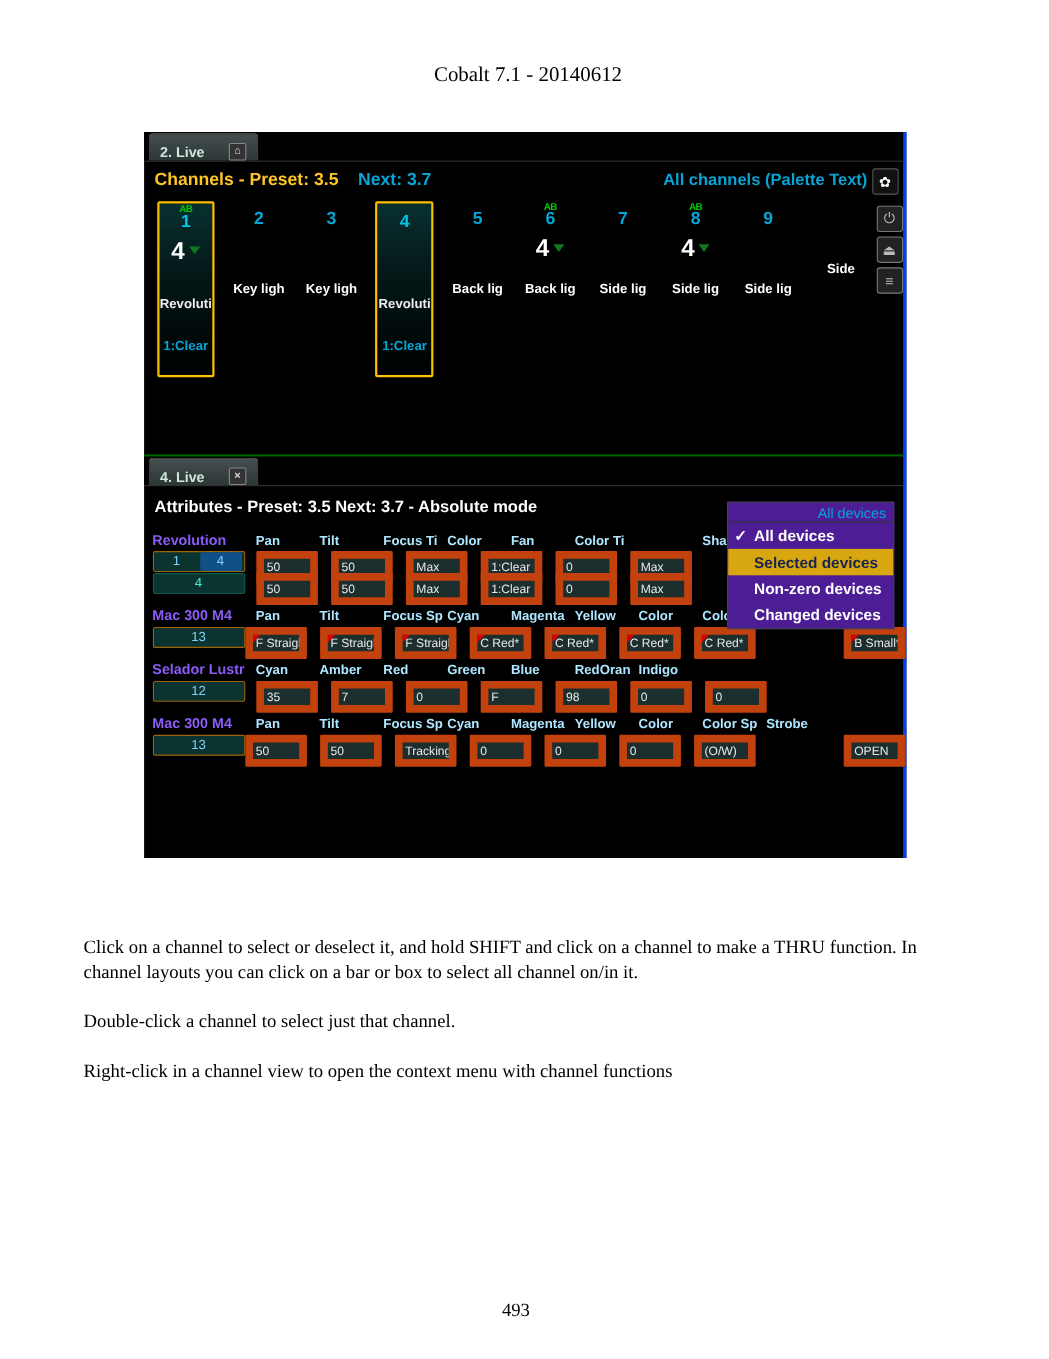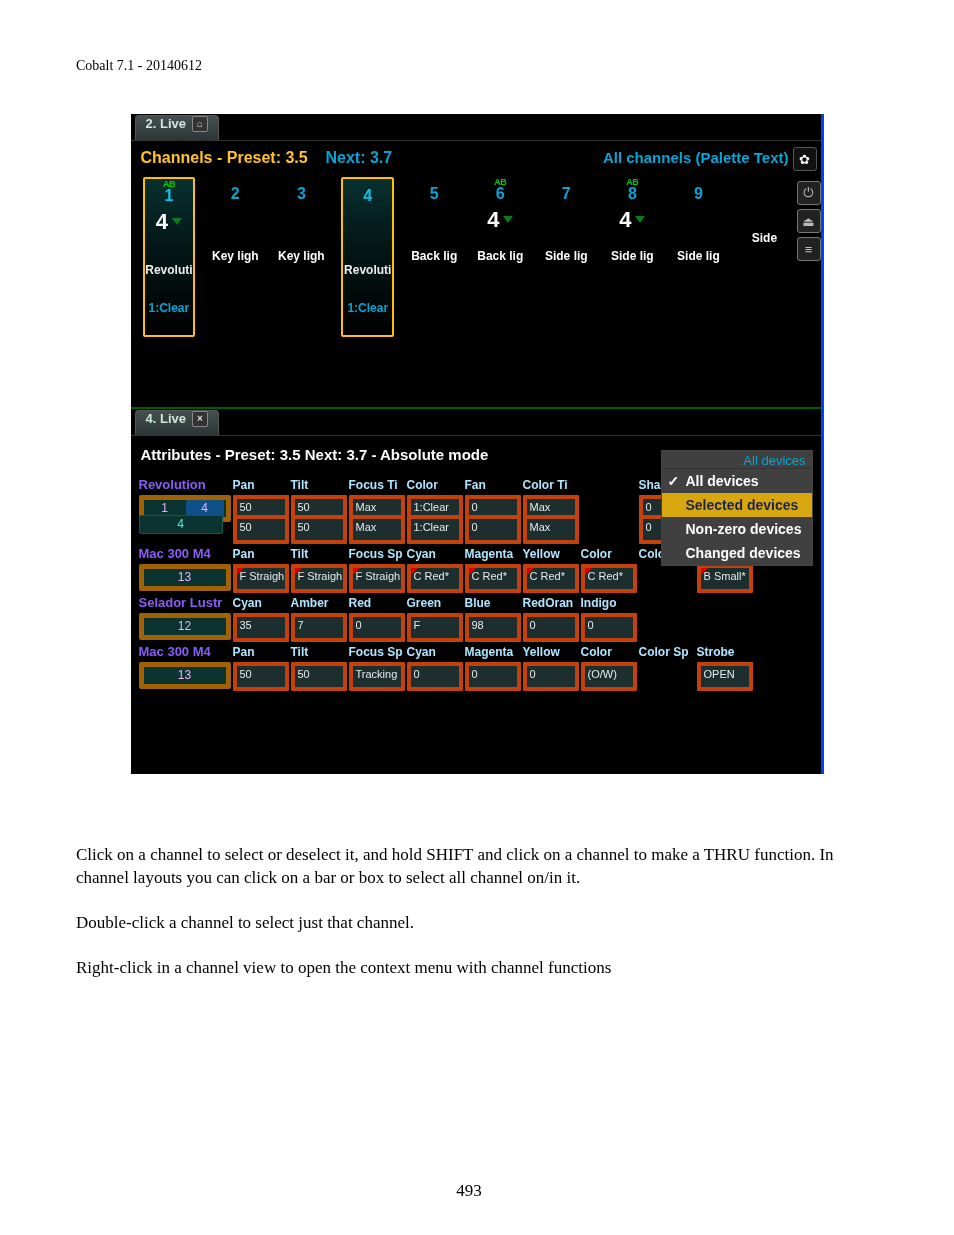--- a/index.html
+++ b/index.html
@@ -10,22 +10,22 @@
     background: #fff;
   }
   .page {
     width: 954px;
     min-height: 1235px;
     position: relative;
     box-sizing: border-box;
     padding: 58px 76px 0 76px;
   }
   .doc-header {
-    text-align: left;
-    font-size: 14px;
+    text-align: center;
+    font-size: 19px;
     margin-bottom: 40px;
     margin-right: -6px;
   }
 
   
   .screenshot {
     width: 693px;
     margin: 0 auto 70px auto;
     background: #000;
     font-family: "Segoe UI", Tahoma, Verdana, sans-serif;
@@ -39,22 +39,22 @@
   
   .tab-row {
     height: 26px;
     display: flex;
     align-items: flex-end;
     background: #000;
     border-bottom: 1px solid #333;
   }
   .tab {
     display: inline-flex;
-    align-items: flex-start;
-    gap: 6px;
+    align-items: flex-end;
+    gap: 22px;
     height: 24px;
     padding: 0 10px;
     background: linear-gradient(#454f4f, #2c3636);
     border: 1px solid #555;
     border-bottom: none;
     border-radius: 4px 4px 0 0;
     color: #cfe7da;
     font-weight: 600;
     font-size: 13px;
     margin-left: 4px;
@@ -185,21 +185,21 @@
     font-weight:700;
     font-size:15px;
     padding:8px 2px 14px 2px;
   }
   
   .dev-filter {
     position:absolute;
     top:14px;
     right:8px;
     width:150px;
-    background:#404040;
+    background:#4c1d95;
     border:1px solid #444;
     font-size:14px;
     z-index:5;
   }
   .dev-filter .above {
     color:#06a5d6;
     font-size:13px;
     text-align:right;
     padding:2px 6px 0 6px;
     border-bottom:1px solid #333;
@@ -261,44 +261,44 @@
   .idbox {
     height:17px;
     line-height:17px;
     text-align:center;
     background:#0b3330;
     border:1px solid #0e5a50;
     color:#3fefd7;
     font-size:12px;
     border-radius:2px;
   }
-  .idbox.sel { border:5px solid #a16207; color:#f0abfc;}
+  .idbox.sel { border:1px solid #a16207; color:#7dd3fc;}
   .idbox.double .a { width:38px; display:inline-block;}
   .idbox.double .b {
     width:38px;
     display:inline-block;
     background:#0f5088;
     margin-left:2px;
     border-radius:2px;
   }
   .vals {
     display:flex;
     flex:1;
   }
   .vcell {
     width:56px;
     height:29px;
     line-height:17px;
     background:#1c2e2e;
-    border:4px solid #c2410c;
+    border:7px solid #c2410c;
     color:#e8e8e8;
     font-size:11px;
     padding-left:3px;
     box-sizing:border-box;
-    margin-right:2px;
+    margin-right:12px;
     overflow:hidden;
     white-space:nowrap;
     border-radius:1px;
   }
   .vcell.mark {
     position:relative;
   }
   .vcell.mark::before{
     content:"";
     position:absolute;

